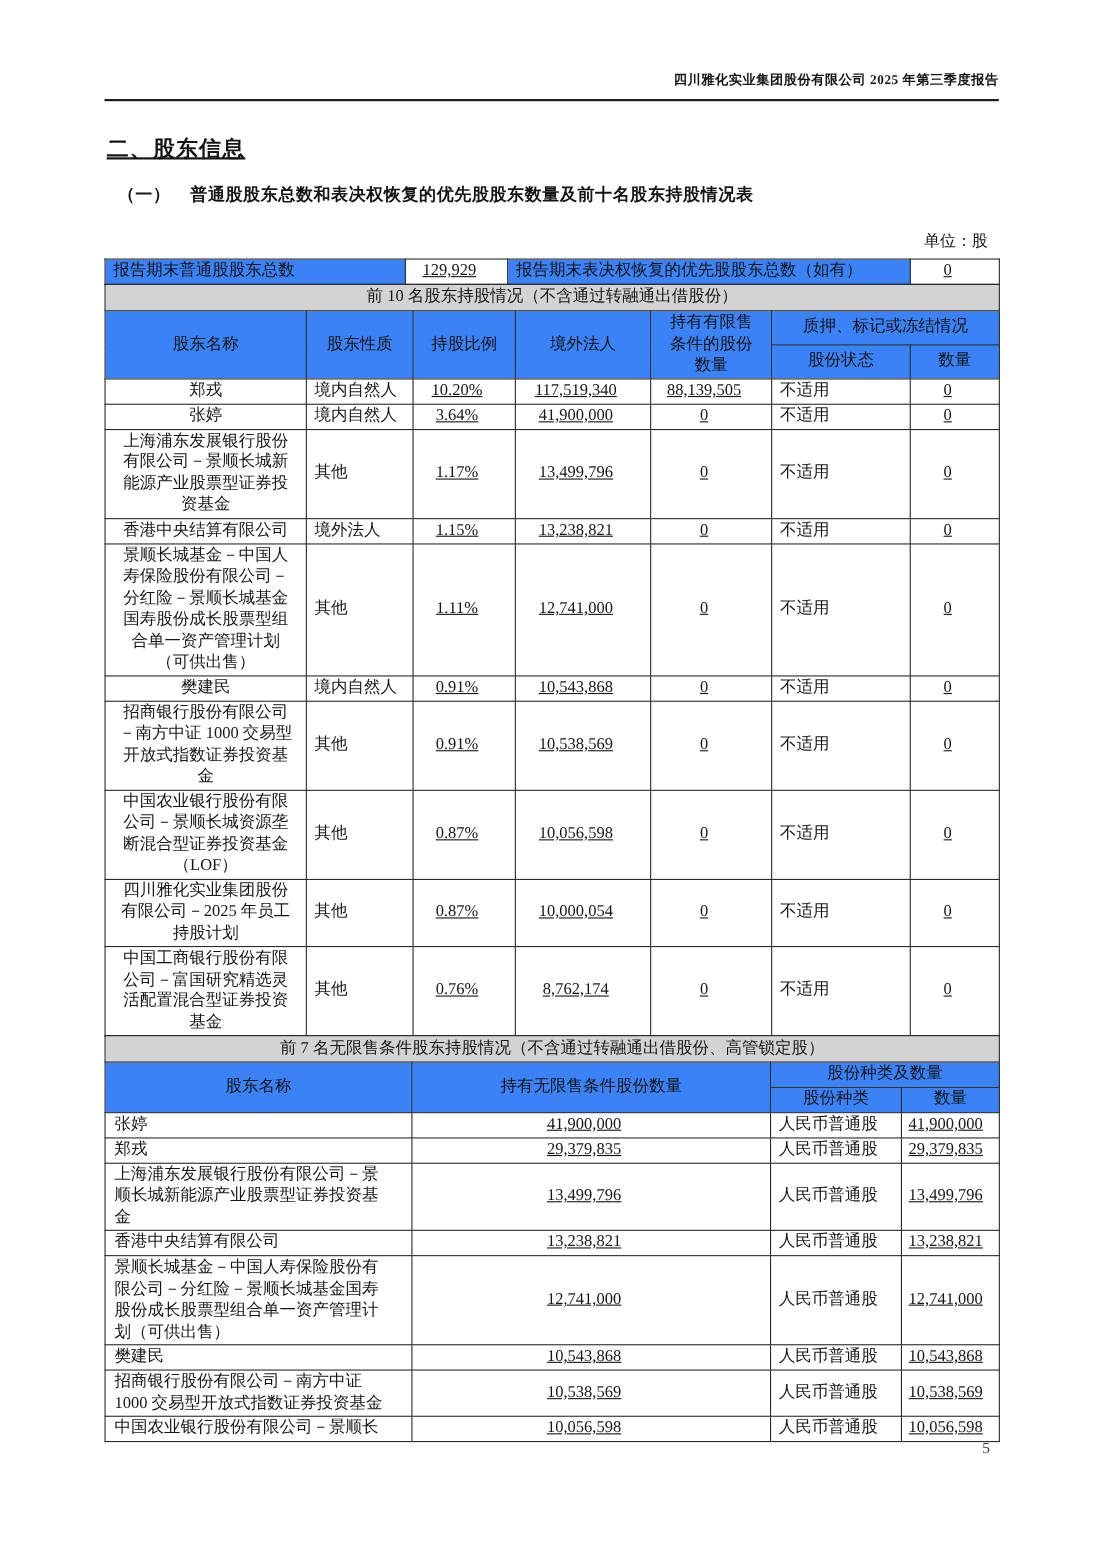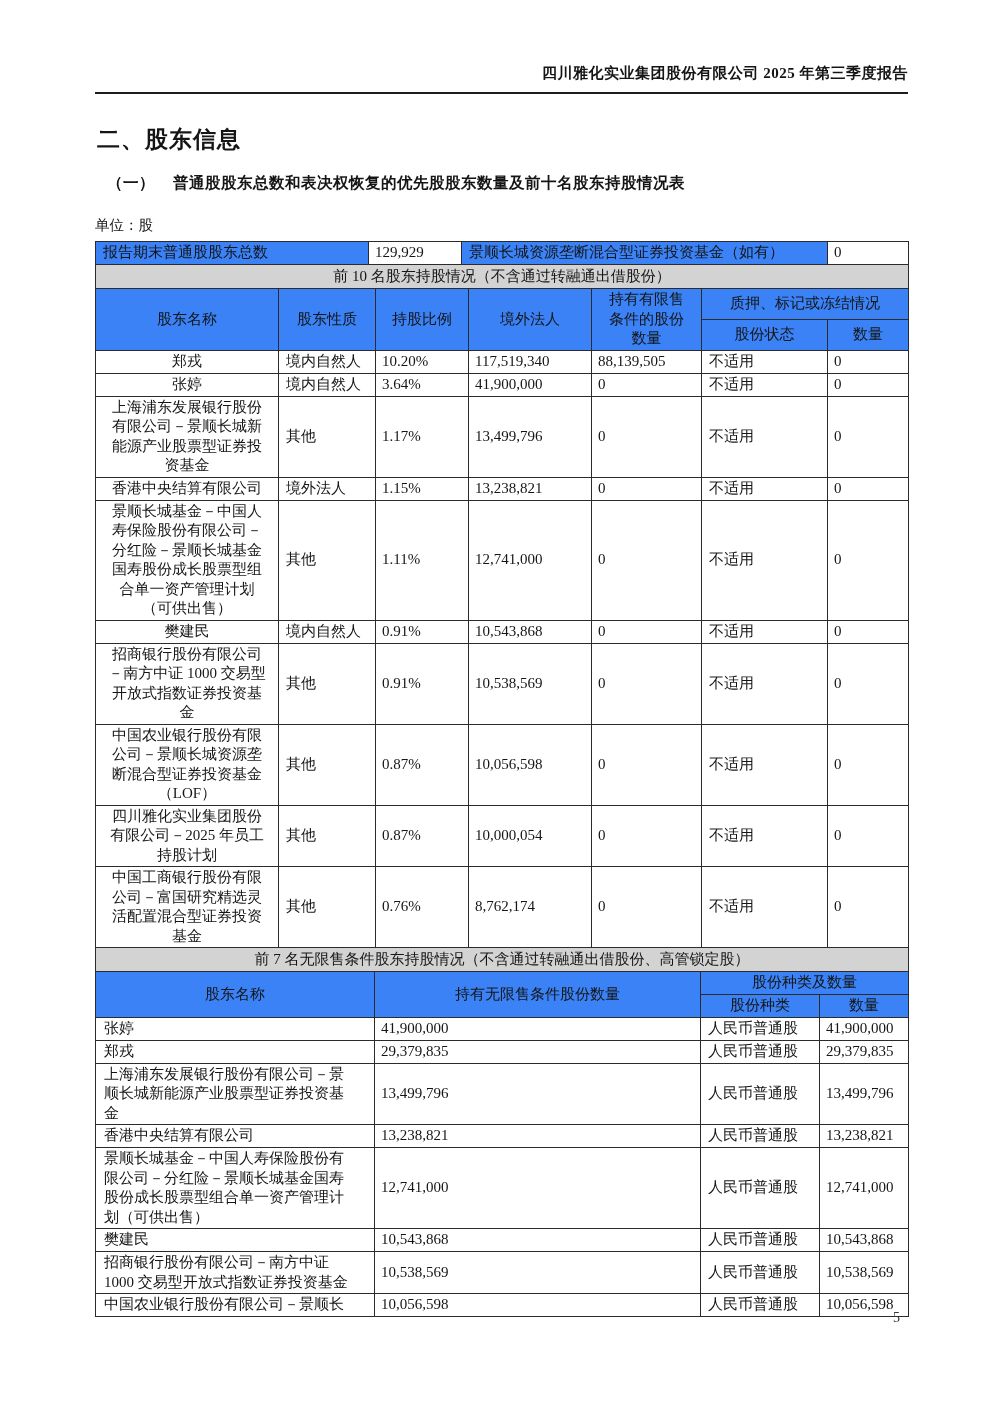--- a/index.html
+++ b/index.html
@@ -8,35 +8,35 @@
     position: relative;
     width: 1000px;
     height: 1414px;
     background: #ffffff;
     font-family: "Liberation Serif", "DejaVu Serif", serif;
     color: #151515;
     overflow: hidden;
   }
   .content { position: absolute; left: 95px; top: 0; width: 813px; }
 
-  .doc-header { margin-top: 64px; text-align: right; font-size: 15px; font-weight: 600; letter-spacing: .5px; }
+  .doc-header { margin-top: 64px; text-align: right; font-size: 12px; font-weight: 600; letter-spacing: .5px; }
   .header-rule { border: none; border-top: 2px solid #1d1d1d; margin-top: 9px; }
 
-  .section-title { margin: 30px 0 0 2px; font-size: 23px; font-weight: 700; letter-spacing: 1px; }
+  .section-title { margin: 30px 0 0 2px; font-size: 20px; font-weight: 700; letter-spacing: 1px; text-decoration: underline; }
   .subsection-title { margin: 18px 0 0 12px; font-size: 15.5px; font-weight: 700; letter-spacing: .5px; }
   .subsection-title .no { margin-right: 18px; }
-  .unit-label { margin: 22px 10px 6px 0; text-align: left; font-size: 14.5px; }
+  .unit-label { margin: 22px 10px 6px 0; text-align: right; font-size: 14.5px; }
 
   table { border-collapse: collapse; table-layout: fixed; width: 813px; font-size: 15px; }
   .tbl2, .tbl3 { margin-top: -1px; }
   td, th { border: 1px solid #2b2b2b; padding: 1px 6px; line-height: 1.3; vertical-align: middle; font-weight: 400; }
   .shade { background: #3b82f6; }
   .band td { background: #d3d3d3; text-align: center; height: 24px; }
   .ctr { }
-  .rt  { text-align: left; padding-right: 19px; }
+  .rt  { text-align: center; padding-right: 19px; text-decoration: underline; }
   .lt  { text-align: left; padding-left: 7px; }
   tr.s1 > td { height: 23px; }
   .name1 { padding: 1px 10px; text-align: center; }
   .name2 { padding: 1px 20px 1px 8px; text-align: left; }
   .th-restricted { padding: 1px 13px; }
 
   .page-number { position: absolute; top: 1310px; right: 100px; font-size: 14px; color: #333; }
 </style>
 </head>
 <body>
@@ -59,21 +59,21 @@
       <colgroup>
           <col style="width:273px">
           <col style="width:93px">
           <col style="width:366px">
           <col style="width:81px">
         </colgroup>
       <tbody>
           <tr class="s1">
         <td class="shade lt">报告期末普通股股东总数</td>
         <td class="rt">129,929</td>
-        <td class="shade lt">景顺长城资源垄断混合型证券投资基金（如有）</td>
+        <td class="shade lt">报告期末表决权恢复的优先股股东总数（如有）</td>
         <td class="rt">0</td>
       </tr>
     </tbody>
       </table>
 
     <table class="tbl2">
       <colgroup>
           <col style="width:183px">
           <col style="width:97px">
           <col style="width:93px">

